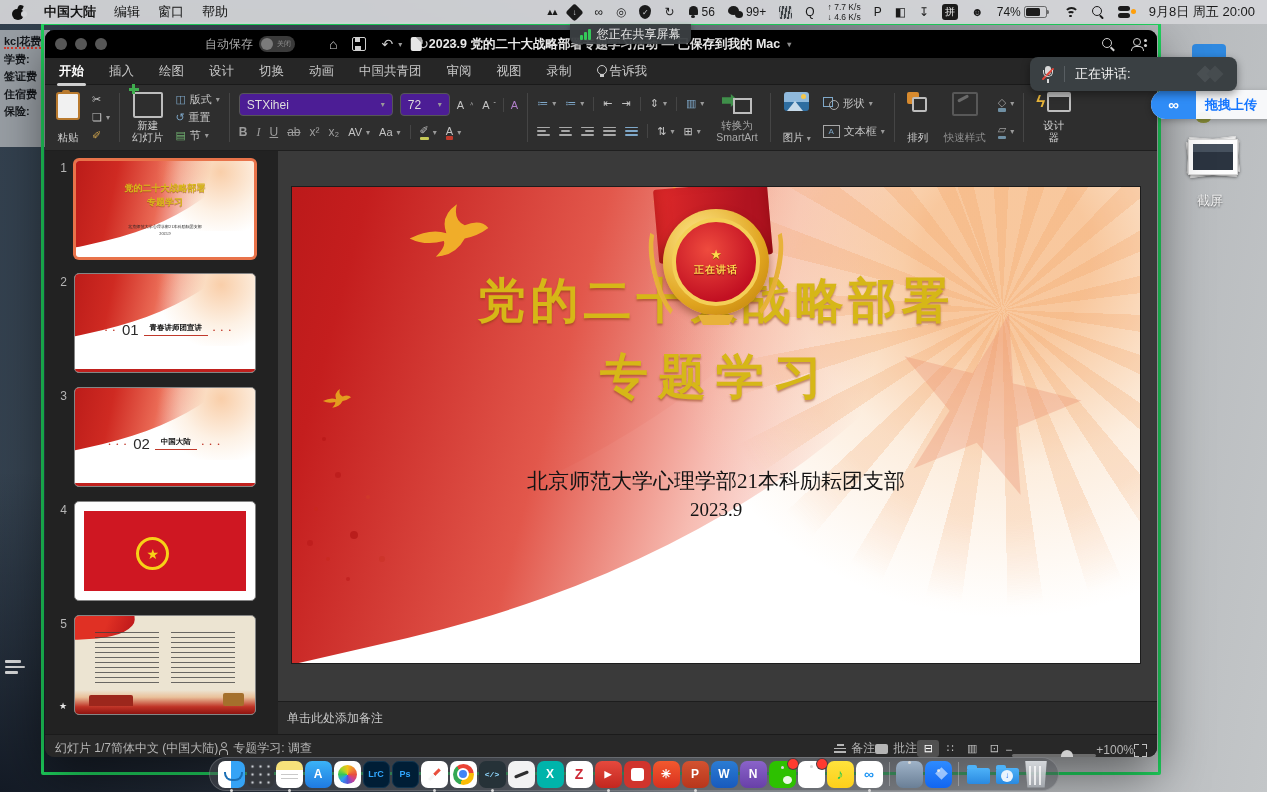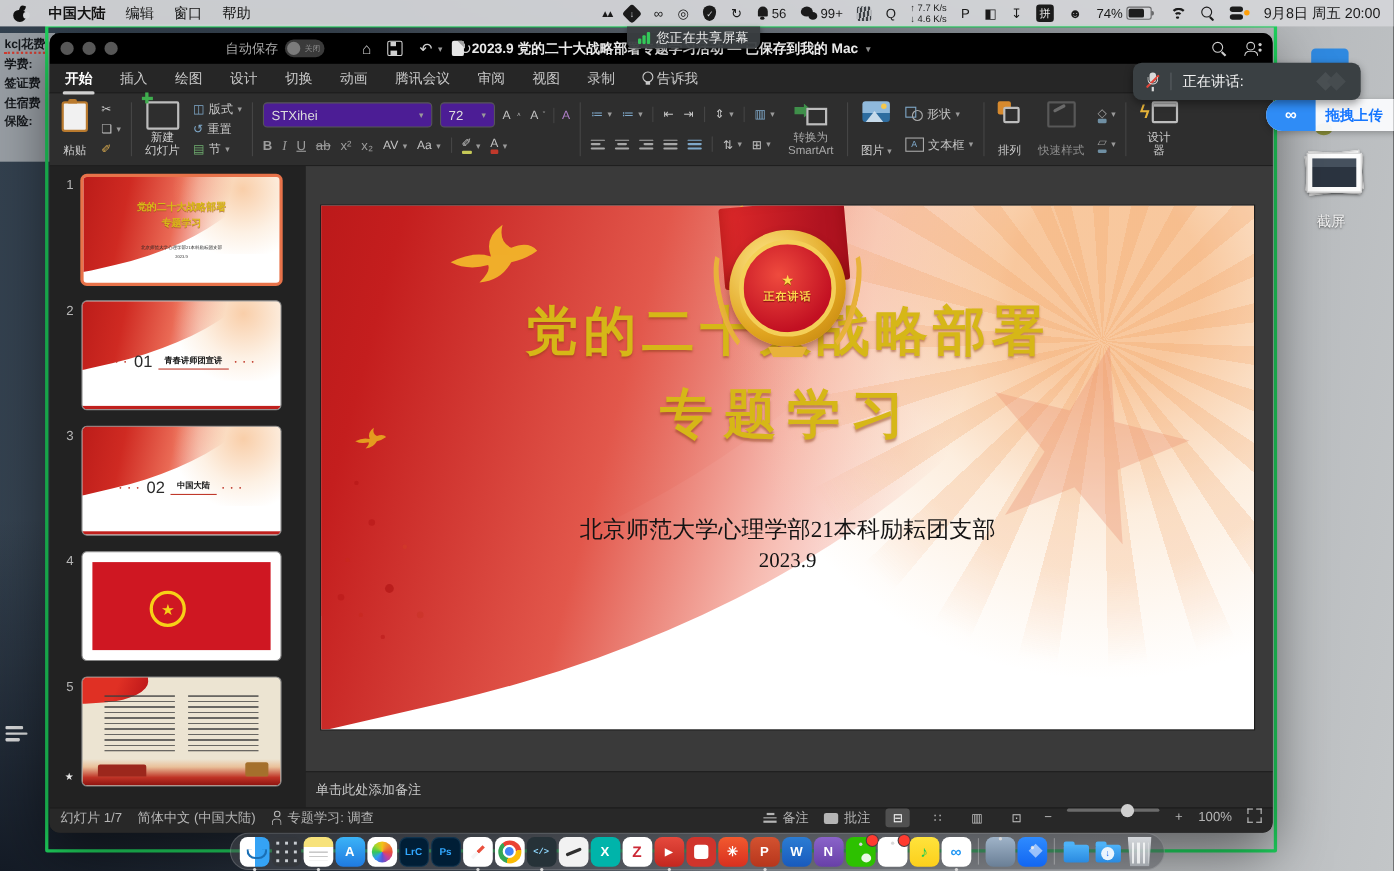--- a/index.html
+++ b/index.html
@@ -269,22 +269,22 @@
   .stitle{position:absolute;width:100%;text-align:center;font-weight:800;color:#d6b717;
     text-shadow:0 2px 2px rgba(140,60,20,.5);z-index:4}
   .stitle.t1{top:82px;font-size:48px;letter-spacing:5px}
   .stitle.t2{top:158px;font-size:48px;letter-spacing:10px}
   .ssub{position:absolute;width:100%;text-align:center;color:#141414;font-family:"Liberation Serif",serif;z-index:4}
   .ssub.s1{top:280px;font-size:21px}
   .ssub.s2{top:312px;font-size:19px}
   
   .notesbar{height:33px;background:#2c2c2c;border-top:1px solid #1d1d1d;flex:none;
     color:#c9c9c9;font-size:12px;padding:8px 0 0 9px;box-sizing:border-box}
-  .statusbar{height:22px;background:#282828;border-top:1px solid #1b1b1b;flex:none;display:flex;align-items:flex-start;
-    gap:14px;padding:0 10px;font-size:12px;color:#b5b5b5}
+  .statusbar{height:22px;background:#282828;border-top:1px solid #1b1b1b;flex:none;display:flex;align-items:flex-end;
+    gap:0;padding:0 10px;font-size:12px;color:#b5b5b5}
   .acc{position:relative;width:10px;height:13px;flex:none}
   .acc::before{content:"";position:absolute;left:3px;top:0;width:4px;height:4px;border:1.2px solid #b5b5b5;border-radius:50%}
   .acc::after{content:"";position:absolute;left:1px;bottom:0;width:7px;height:5px;border:1.2px solid #b5b5b5;border-bottom:none;border-radius:4px 4px 0 0}
   .sb-spacer{flex:1}
   .sb-btn{display:flex;align-items:center;gap:5px}
   .nico{display:flex;flex-direction:column;gap:2px;width:12px}
   .nico i{height:1.6px;background:#b5b5b5}
   .nico i:nth-child(1){width:60%;margin:0 auto}
   .cico{position:relative;width:13px;height:10px;background:#b5b5b5;border-radius:2px}
   .cico::after{content:"";position:absolute;left:2px;bottom:-3px;border:3px solid transparent;border-top-color:#b5b5b5;border-left-width:2px;border-right-width:2px}
@@ -479,21 +479,21 @@
     </span>
   </div>
 
   <div class="tabsbar">
     <span class="tab active">开始</span>
     <span class="tab">插入</span>
     <span class="tab">绘图</span>
     <span class="tab">设计</span>
     <span class="tab">切换</span>
     <span class="tab">动画</span>
-    <span class="tab">腾讯会议</span>
+    <span class="tab">中国共青团</span>
     <span class="tab">审阅</span>
     <span class="tab">视图</span>
     <span class="tab">录制</span>
     <span class="tab"><span class="bulb"></span><span>告诉我</span></span>
   </div>
 
   <div class="ribbon">
     <div class="bb">
       <span class="clipb"></span>
       <span class="lab">粘贴</span>

